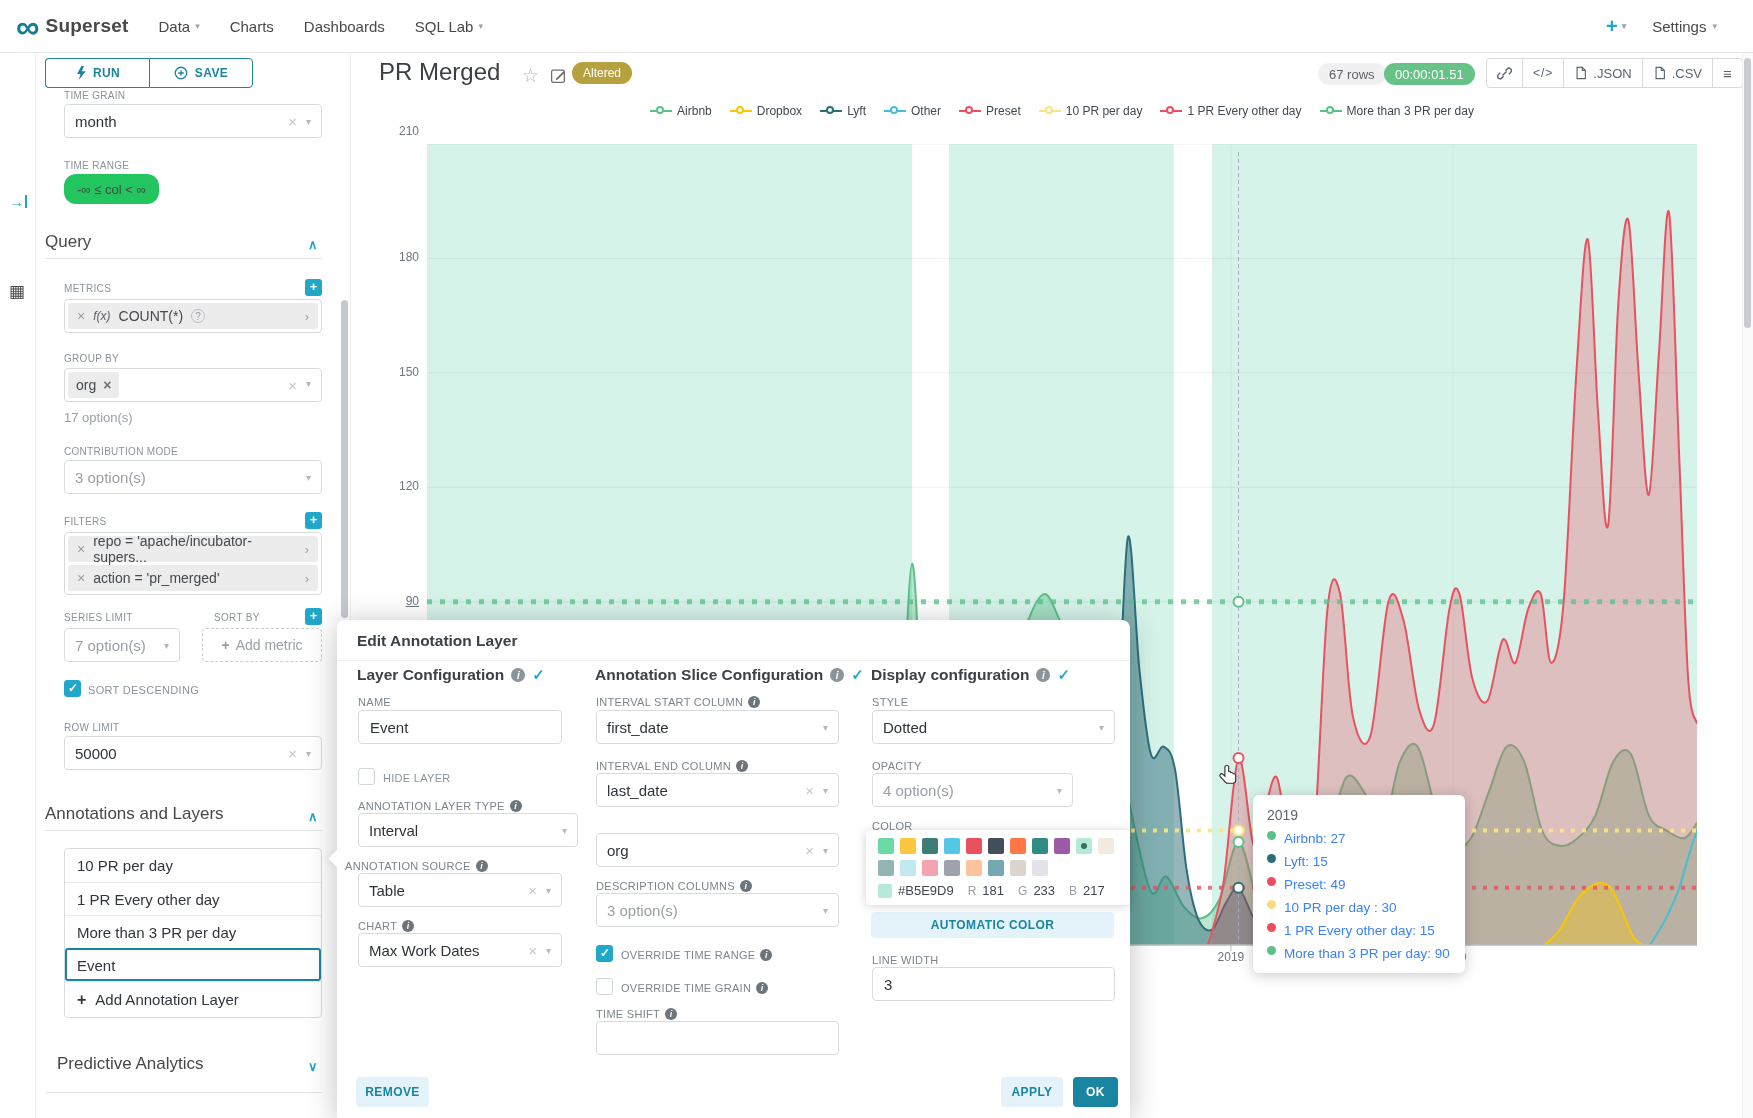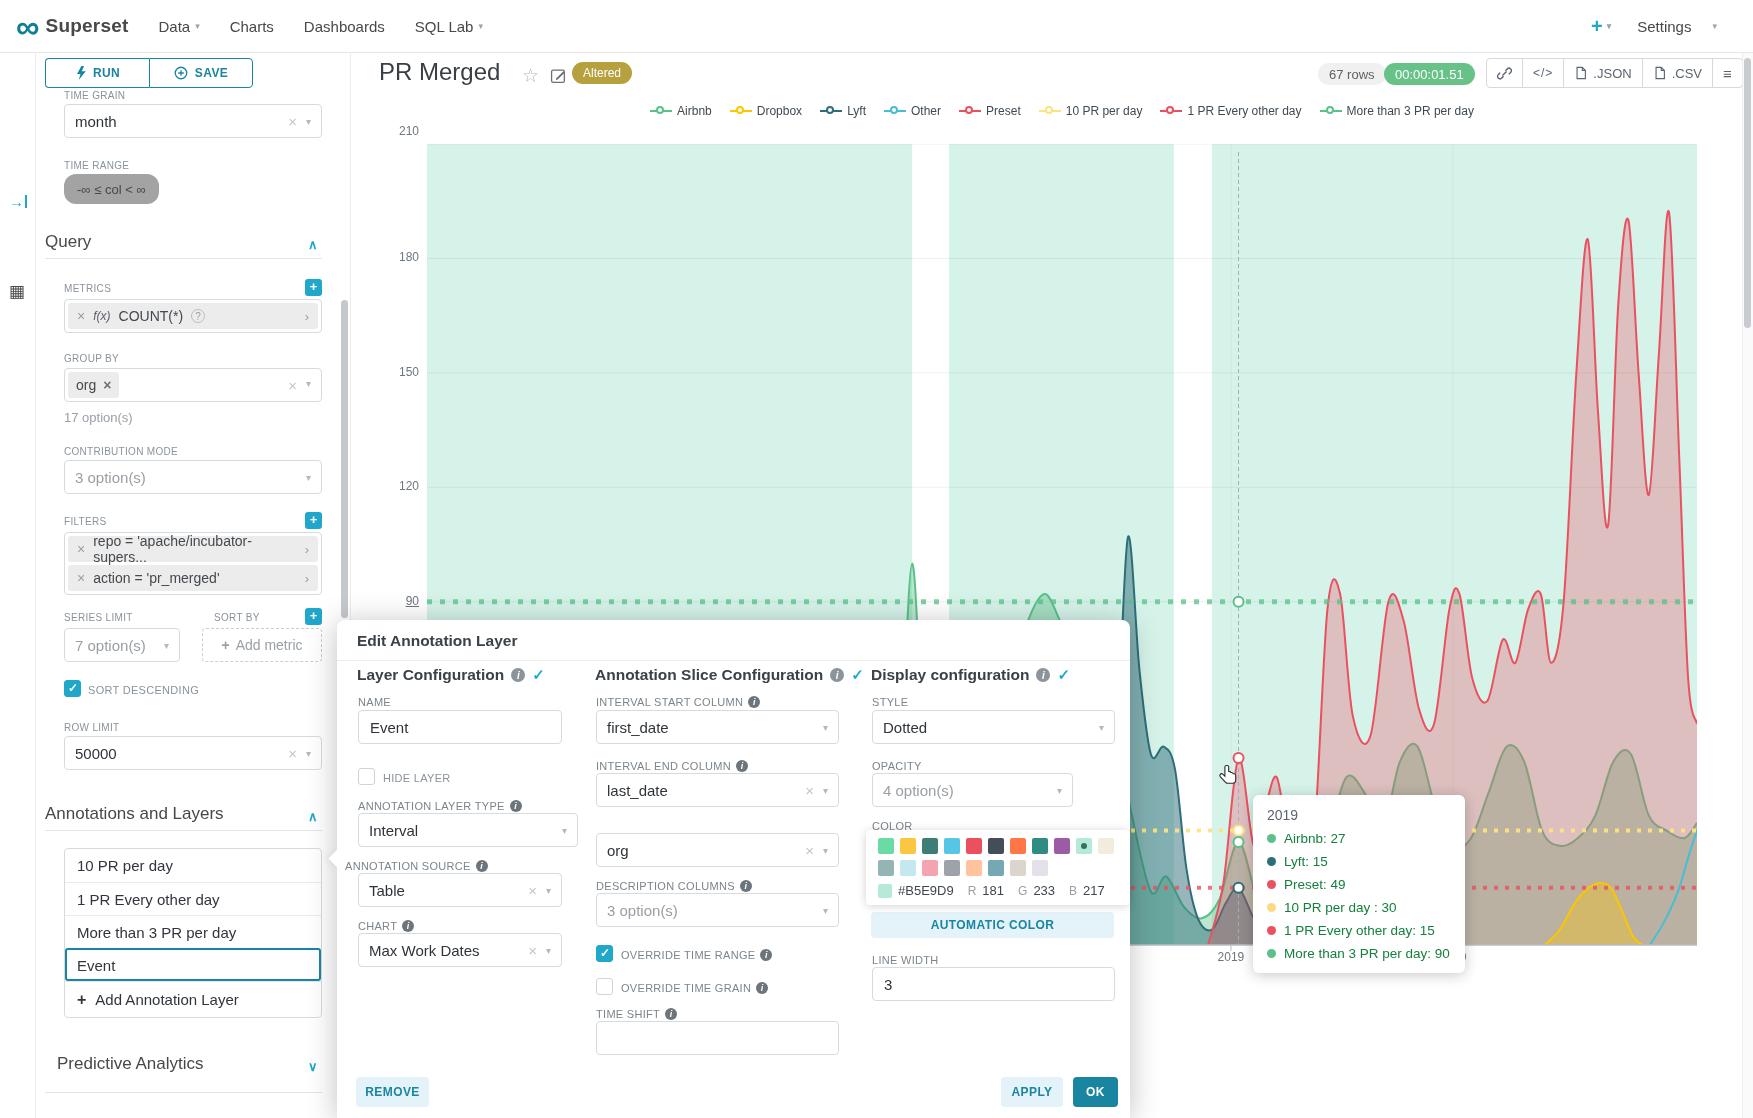--- a/index.html
+++ b/index.html
@@ -11,39 +11,39 @@
   
   .navbar{position:absolute;left:0;top:0;width:1753px;height:53px;background:#fff;
           border-bottom:1px solid #e4e6e8;display:flex;align-items:center;z-index:20;}
   .logo-inf{font-size:33px;font-weight:700;color:#0f7f95;line-height:1;margin-left:16px;}
   .brand{font-size:19px;font-weight:700;color:#484848;margin-left:6px;letter-spacing:.2px;}
   .nav-menu{display:flex;align-items:center;gap:30px;margin-left:30px;}
   .nav-item{font-size:15px;color:#484848;display:flex;align-items:center;gap:5px;cursor:pointer;}
   .caret{font-size:9px;color:#9aa2a9;}
   .nav-right{margin-left:auto;display:flex;align-items:center;gap:26px;margin-right:36px;}
   .nav-plus{color:#20a7c9;font-size:20px;font-weight:700;display:flex;align-items:center;gap:4px;}
-  .nav-settings{font-size:15px;color:#484848;display:flex;align-items:center;gap:21px;}
+  .nav-settings{font-size:15px;color:#484848;display:flex;align-items:center;gap:6px;}
 
   
   .iconstrip{position:absolute;left:0;top:53px;width:36px;height:1065px;background:#fff;
              border-right:1px solid #ececec;z-index:2;}
   .strip-collapse{position:absolute;left:9px;top:140px;color:#20a7c9;font-size:15px;font-weight:700;
                   display:flex;align-items:center;}
   .strip-collapse .bar{display:inline-block;width:2px;height:13px;background:#20a7c9;margin-left:1px;}
   .strip-grid{position:absolute;left:9px;top:228px;color:#484848;font-size:17px;}
 
   
   .lbl{position:absolute;font-size:10px;color:#8a939b;letter-spacing:.3px;white-space:nowrap;}
   .sel{position:absolute;height:34px;border:1px solid #d7dbde;border-radius:4px;background:#fff;
        display:flex;align-items:center;padding:0 10px;font-size:15px;color:#2f343a;}
   .sel .sfx{margin-left:auto;display:flex;align-items:center;gap:9px;color:#c3c7cb;}
   .sfx .x{font-size:15px;line-height:1;}
   .sfx .dd{font-size:10px;color:#b3b9be;}
   .ph{color:#9aa0a6;}
-  .pill{position:absolute;height:24px;background:#a3a3a3;border-radius:12px;display:flex;
+  .pill{position:absolute;height:24px;background:#22c55e;border-radius:12px;display:flex;
         align-items:center;padding:15px 13px;font-size:13px;color:#484848;}
   .sech{position:absolute;font-size:17px;color:#484848;}
   .chev{position:absolute;color:#20a7c9;font-size:13px;font-weight:700;}
   .divider{position:absolute;height:1px;background:#e2e4e6;}
   .plusbtn{position:absolute;width:17px;height:17px;background:#20a7c9;border-radius:3px;color:#fff;
            font-size:13px;line-height:16px;text-align:center;font-weight:700;cursor:pointer;}
   .fieldbox{position:absolute;border:1px solid #d7dbde;border-radius:4px;background:#fff;padding:3px;}
   .gpill{display:flex;align-items:center;background:#ececec;border-radius:3px;height:26px;
          padding:0 8px;font-size:14px;color:#44494f;gap:7px;}
   .helper{position:absolute;font-size:13px;color:#9aa0a6;}
@@ -95,21 +95,21 @@
   .leg-marker{position:relative;width:22px;height:10px;}
   .leg-marker .ln{position:absolute;left:0;top:4px;width:22px;height:2px;}
   .leg-marker .rg{position:absolute;left:6px;top:0;width:8px;height:8px;border-radius:50%;background:#fff;border:2px solid;}
   .ytick{position:absolute;width:42px;text-align:right;font-size:12px;color:#6e767e;}
   .xtick{position:absolute;width:60px;text-align:center;font-size:12px;color:#6e767e;}
 
   
   .tooltip{position:absolute;left:1253px;top:795px;width:212px;background:#fff;border-radius:6px;
            box-shadow:0 2px 14px rgba(0,0,0,.22);padding:12px 14px;z-index:15;}
   .tt-title{font-size:14px;color:#5c6570;}
-  .tt-row{display:flex;align-items:center;gap:8px;margin-top:8px;font-size:13.5px;color:#15803d;white-space:nowrap;}
+  .tt-row{display:flex;gap:8px;margin-top:8px;font-size:13.5px;color:#3b82f6;white-space:nowrap;}
   .tt-dot{width:9px;height:9px;border-radius:50%;flex:none;}
 
   
   .modal{position:absolute;left:337px;top:620px;width:793px;height:498px;background:#fff;
          border-radius:8px 8px 0 0;box-shadow:0 3px 30px rgba(0,0,0,.25);z-index:10;}
   .modal-arrow{position:absolute;left:-6px;top:232px;width:13px;height:13px;background:#fff;
                transform:rotate(45deg);box-shadow:-3px 3px 6px rgba(0,0,0,.05);}
   .modal-title{position:absolute;left:20px;top:12px;font-size:15.5px;font-weight:700;color:#3b4148;}
   .modal-hd-div{position:absolute;left:0;top:40px;width:793px;height:1px;background:#ededed;}
   .colh{position:absolute;font-size:15.5px;font-weight:700;color:#3b4148;display:flex;align-items:center;gap:7px;}

